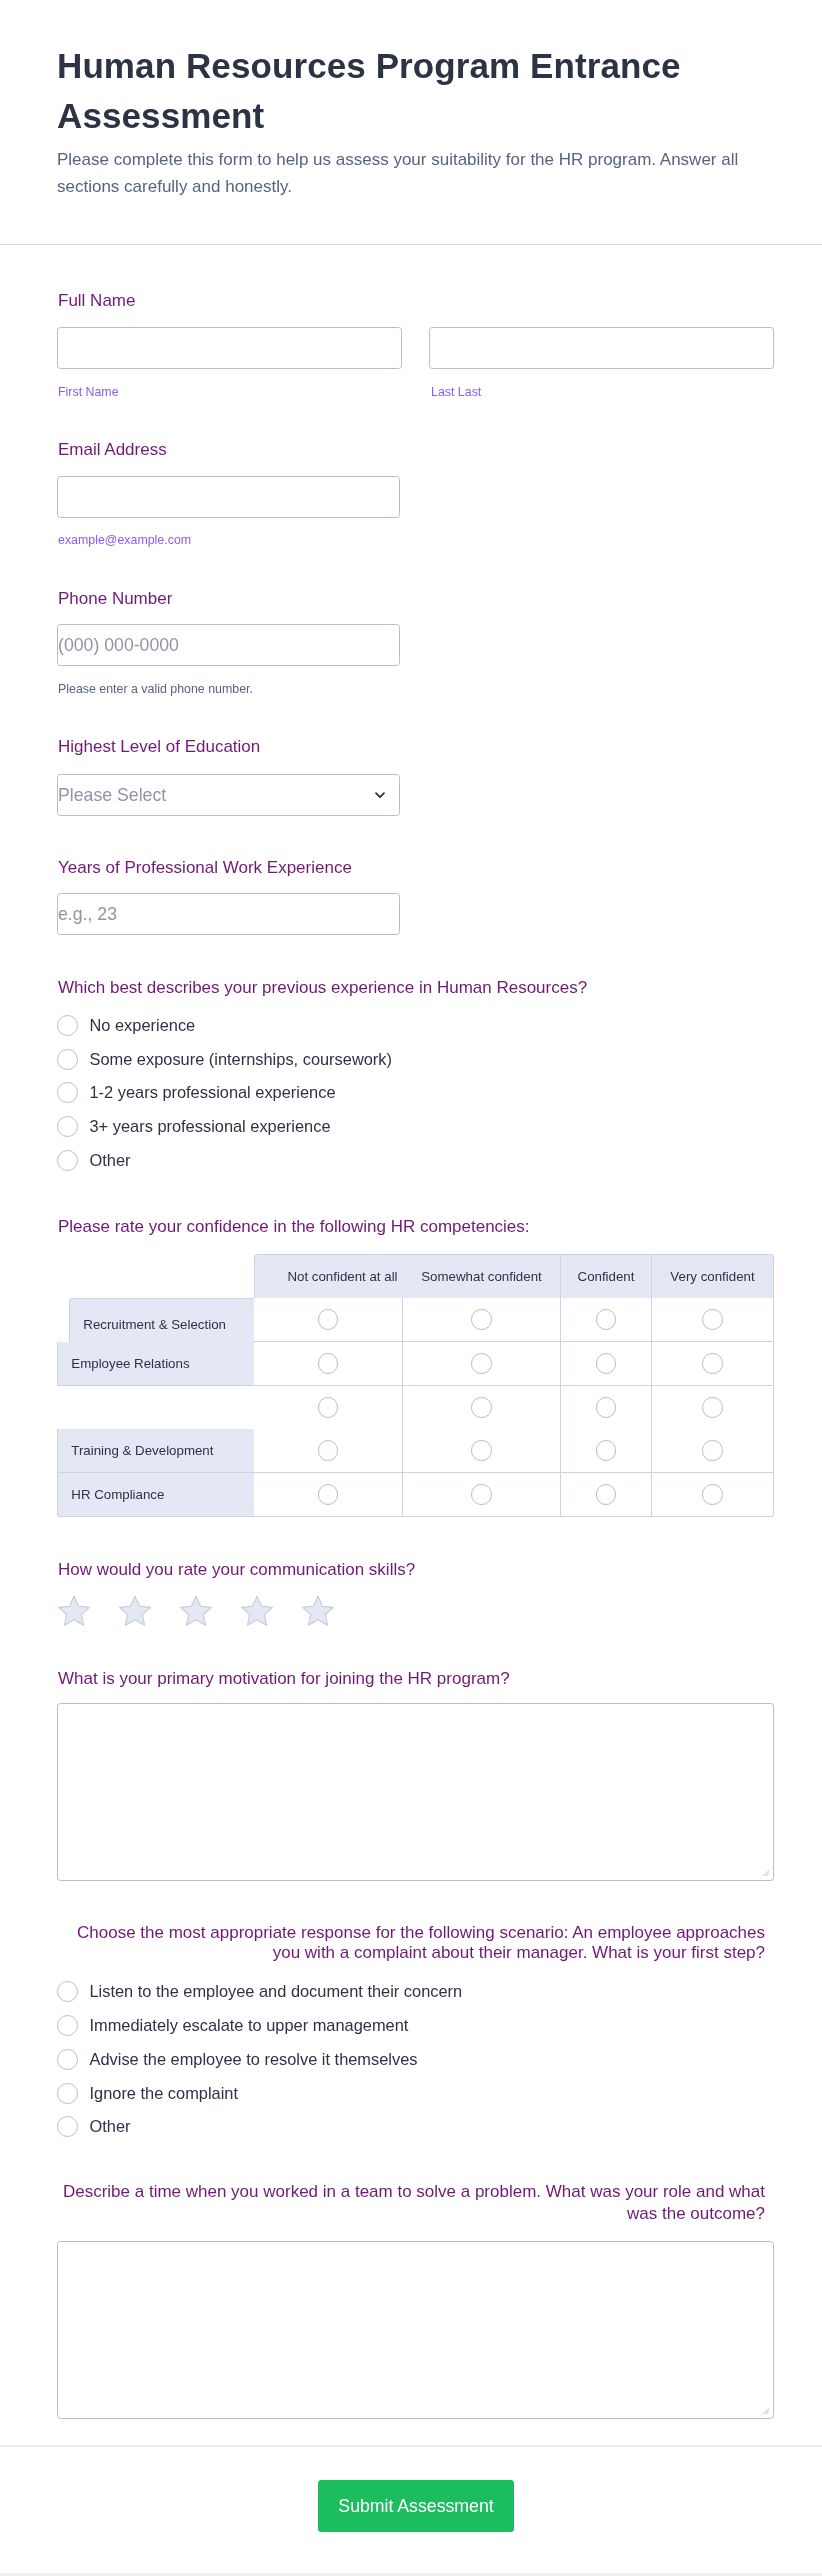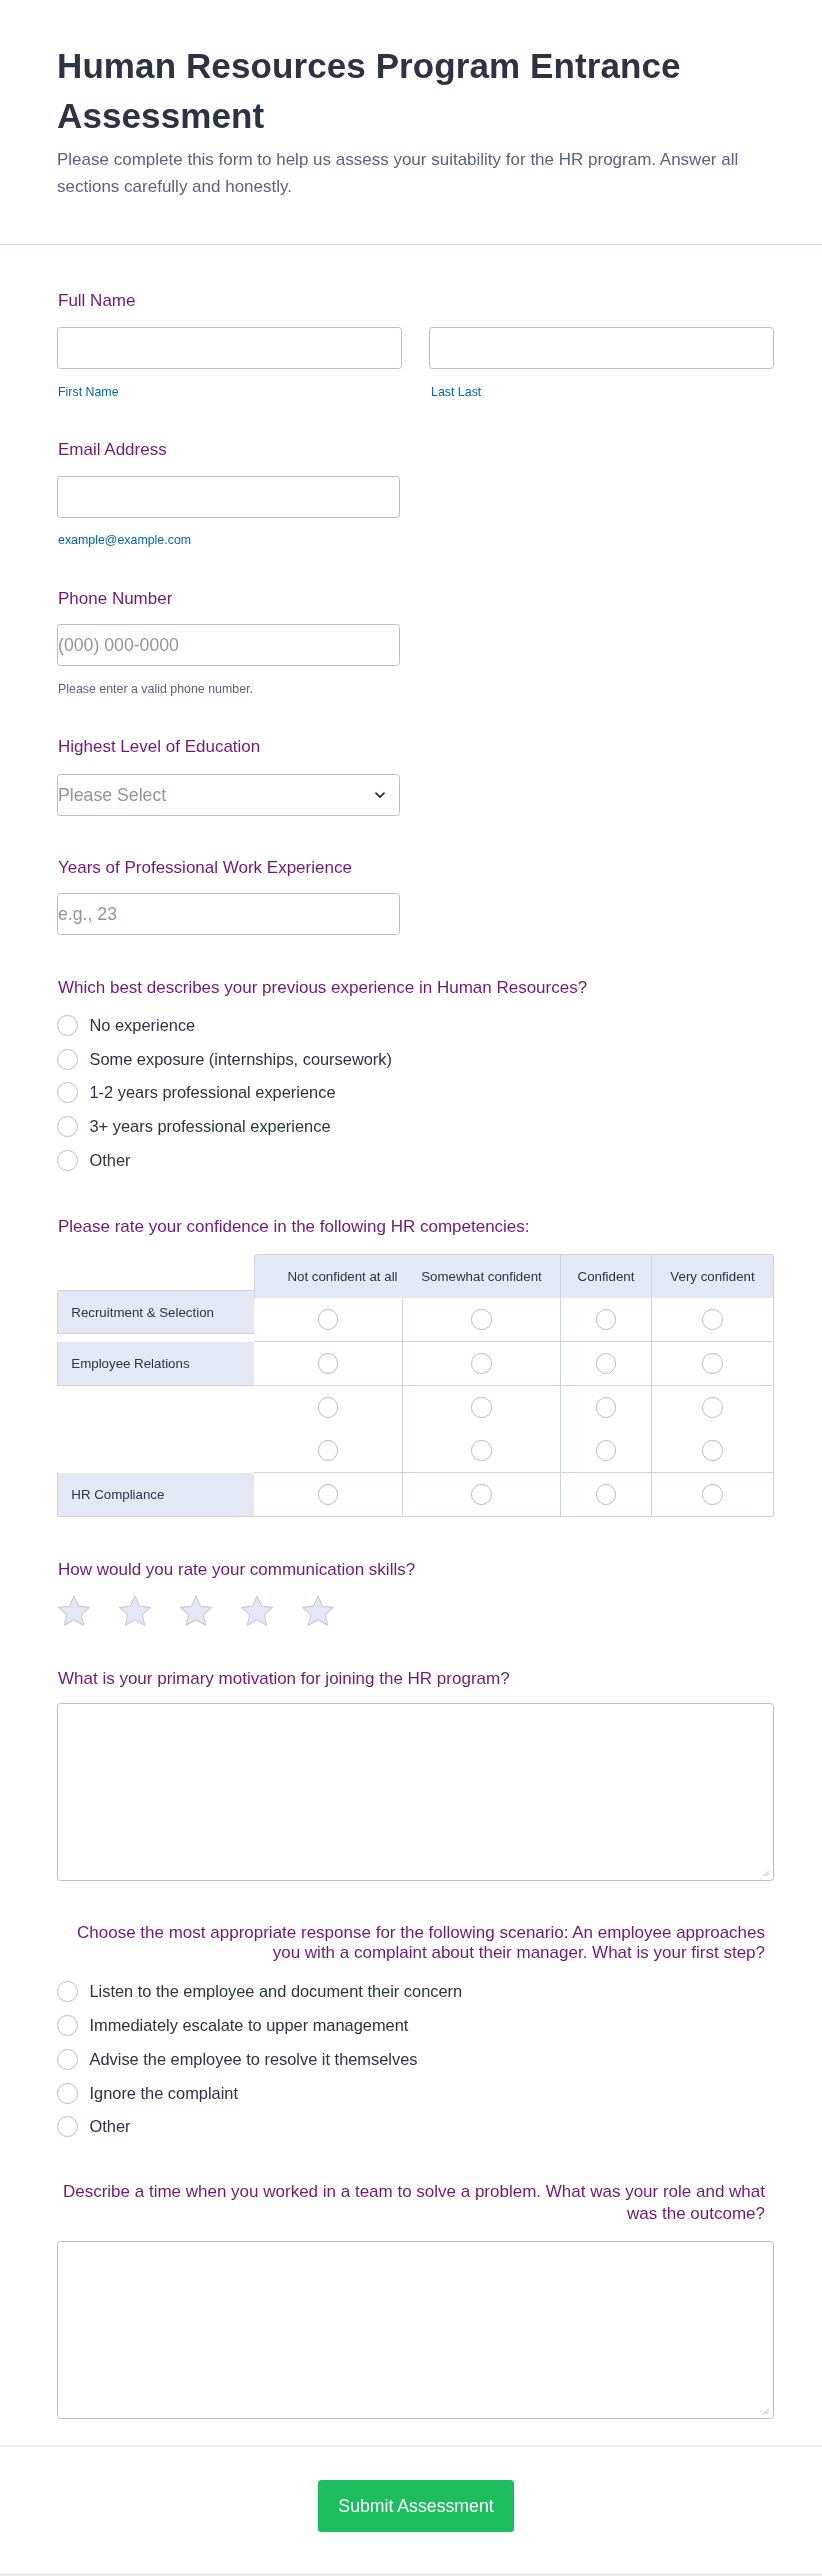--- a/index.html
+++ b/index.html
@@ -5,21 +5,21 @@
   * { box-sizing: border-box; margin: 0; padding: 0; }
   html, body { width: 822px; height: 2576px; background: #ffffff; }
   body { font-family: "Liberation Sans", "DejaVu Sans", sans-serif; color: #2c3345; position: relative; overflow: hidden; }
   .abs { position: absolute; }
 
   .title { left: 57px; top: 41px; width: 707px; font-size: 35px; line-height: 50px; font-weight: 600; color: #2c3345; letter-spacing: 0.1px; }
   .subtitle { left: 57px; top: 146px; width: 707px; font-size: 17px; line-height: 27px; color: #57647e; }
   .hdr-divider { left: 0; top: 244px; width: 822px; height: 0.9px; background: #d3d9e6; }
 
   .qlabel { font-size: 17px; line-height: 21px; color: #701a75; left: 58px; text-align: right; }
-  .sublabel { font-size: 12.4px; line-height: 16px; color: #0369a1; left: 58px; }
+  .sublabel { font-size: 12.4px; line-height: 16px; color: #8b5cf6; left: 58px; }
   .sublabel.gray { color: #57647e; }
 
   .input { border: 0.9px solid #b8bdc9; border-radius: 3.5px; background: #ffffff; height: 42px; font-size: 17.7px; color: #8f96a3; padding-left: 0; display: flex; align-items: center; }
   .input .ph { color: #8f96a3; }
   .chev { position: absolute; right: 10.6px; top: 12.4px; width: 16px; height: 16px; }
 
   .radio { width: 21px; height: 21px; border: 1.3px solid #b8bdc9; border-radius: 50%; background: #fff; }
   .radio-row { left: 57px; height: 23px; display: flex; align-items: center; }
   .radio-row .rl { margin-left: 11.5px; font-size: 16.4px; color: #2c3345; }
 
@@ -98,21 +98,21 @@
   <span class="radio"></span>
   <span class="rl">Other</span>
 </div>
 
 <label class="abs qlabel" style="top:1216px">Please rate your confidence in the following HR competencies:</label>
 <div class="abs matrix" id="matrix">
     <div class="mhead first" style="left: 197px; width: 177px;">Not confident at all</div>
     <div class="mhead" style="left: 346px; width: 158px;">Somewhat confident</div>
     <div class="mhead" style="left: 504px; width: 91px;">Confident</div>
     <div class="mhead last" style="left: 595px; width: 122px;">Very confident</div>
-    <div class="mrowlabel" style="top: 36px; height: 44px; border-top: 0.9px solid rgb(204, 211, 226); border-top-left-radius: 3.5px;">Recruitment &amp; Selection</div>
+    <div class="mrowlabel" style="top: 44px; height: 52px; border-top: 0.9px solid rgb(204, 211, 226); border-top-left-radius: 3.5px; margin-left: 12px;">Recruitment &amp; Selection</div>
     <div class="mcell" style="left: 197px; top: 44px; width: 149px; height: 44px;">
       <span class="radio"></span>
     </div>
     <div class="mcell" style="left: 346px; top: 44px; width: 158px; height: 44px;">
       <span class="radio"></span>
     </div>
     <div class="mcell" style="left: 504px; top: 44px; width: 91px; height: 44px;">
       <span class="radio"></span>
     </div>
     <div class="mcell" style="left: 595px; top: 44px; width: 122px; height: 44px;">
@@ -136,20 +136,21 @@
     </div>
     <div class="mcell" style="left: 346px; top: 132px; width: 158px; height: 44px;">
       <span class="radio"></span>
     </div>
     <div class="mcell" style="left: 504px; top: 132px; width: 91px; height: 44px;">
       <span class="radio"></span>
     </div>
     <div class="mcell" style="left: 595px; top: 132px; width: 122px; height: 44px;">
       <span class="radio"></span>
     </div>
+    <div class="mrowlabel" style="top: 175px; height: 44px;">Training &amp; Development</div>
     <div class="mcell" style="left: 197px; top: 175px; width: 149px; height: 44px;">
       <span class="radio"></span>
     </div>
     <div class="mcell" style="left: 346px; top: 175px; width: 158px; height: 44px;">
       <span class="radio"></span>
     </div>
     <div class="mcell" style="left: 504px; top: 175px; width: 91px; height: 44px;">
       <span class="radio"></span>
     </div>
     <div class="mcell" style="left: 595px; top: 175px; width: 122px; height: 44px;">

